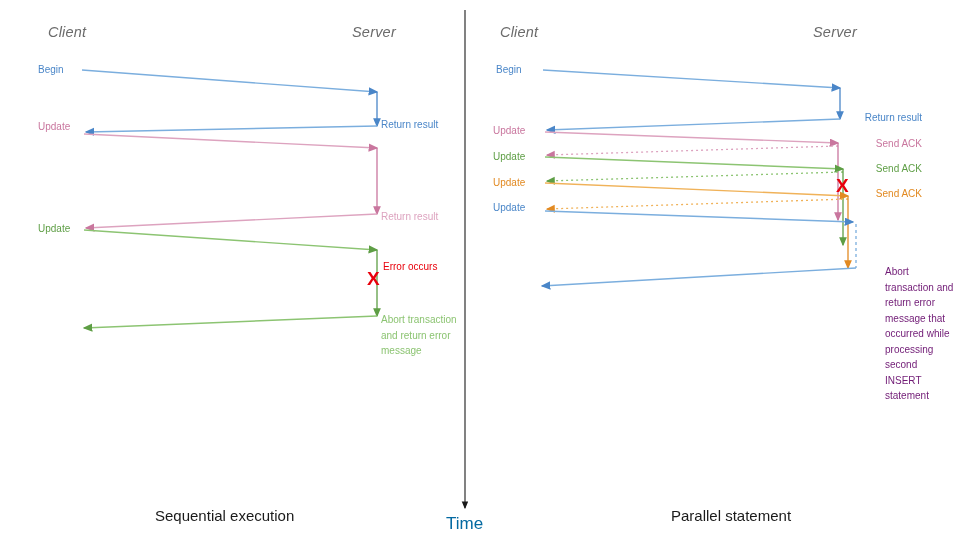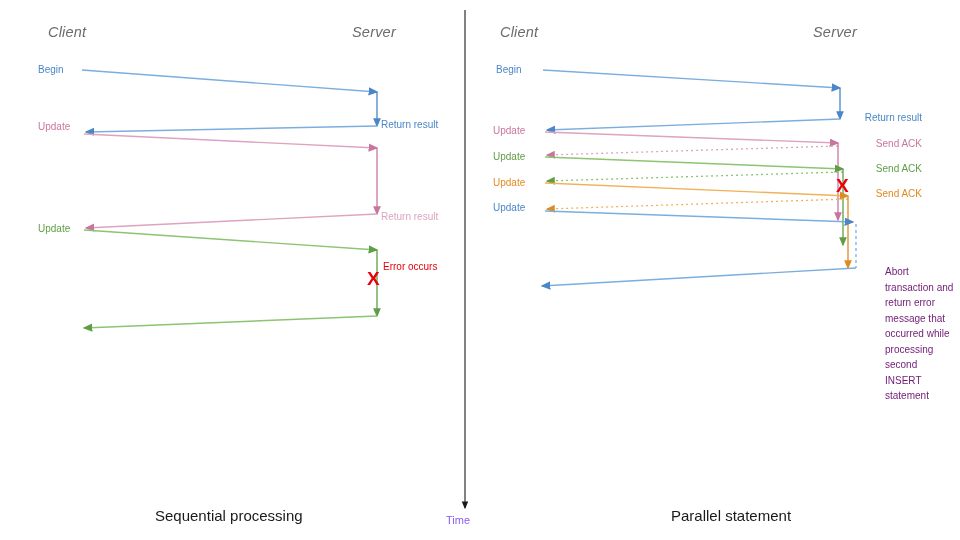--- a/index.html
+++ b/index.html
@@ -24,21 +24,21 @@
   .msg.wrap{white-space:normal;line-height:15.5px;}
   .msg.right{text-align:right;}
   .caption{
     position:absolute;font-size:15px;color:#1a1a1a;white-space:nowrap;
   }
   .err-x{
     position:absolute;font-size:19px;font-weight:bold;color:#e8000b;
     line-height:1;font-family:"Liberation Sans","DejaVu Sans",sans-serif;
   }
   .time-label{
-    position:absolute;font-size:11px;color:#8b5cf6;white-space:nowrap;
+    position:absolute;font-size:17px;color:#0369a1;white-space:nowrap;
   }
 </style>
 </head>
 <body>
 
 <svg class="wires" viewBox="0 0 960 540">
   <defs>
     <marker id="ah-blue" markerWidth="7" markerHeight="7" refX="6" refY="3" orient="auto">
       <path d="M0,0 L7,3 L0,6 z" fill="#4a86c8"></path>
       </marker>
@@ -118,22 +118,23 @@
 
   <div class="msg" style="left:38px;top:120px;color:#c9769e;">Update</div>
 
   <div class="msg" style="left:381px;top:210px;color:#dda3bf;">Return result</div>
 
   <div class="msg" style="left:38px;top:222px;color:#5e9e45;">Update</div>
 
   <div class="err-x" style="left:367px;top:269px;">X</div>
   <div class="msg" style="left:383px;top:260px;color:#e8000b;">Error occurs</div>
 
+  <div class="msg wrap" style="left:381px;top:312px;width:80px;color:#8cc472;">Abort transaction and return error message</div>
 
-  <div class="caption" style="left:155px;top:507px;">Sequential processing</div>
+  <div class="caption" style="left:155px;top:507px;">Sequential execution</div>
 </div>
 
 <div class="panel" id="panel-parallel">
 
   <div class="lane-label" style="left:35px;top:24px;">Client</div>
   <div class="lane-label" style="left:348px;top:24px;">Server</div>
 
   <div class="msg" style="left:31px;top:63px;color:#4a86c8;">Begin</div>
 
   <div class="msg right" style="left:295px;top:111px;width:162px;color:#4a86c8;">Return result</div>

